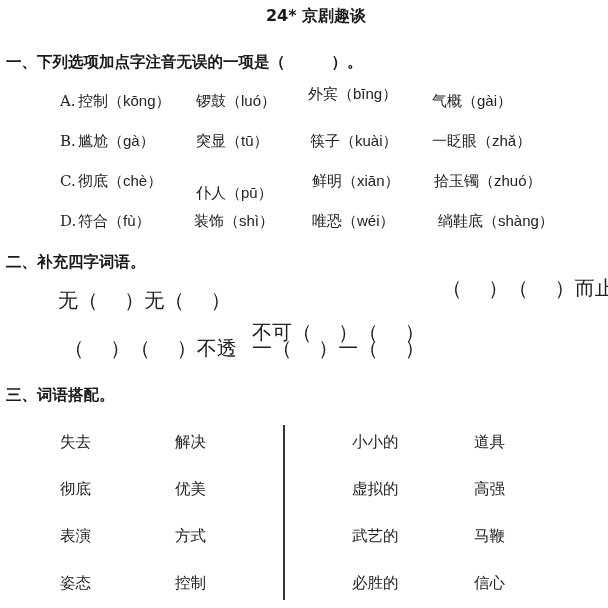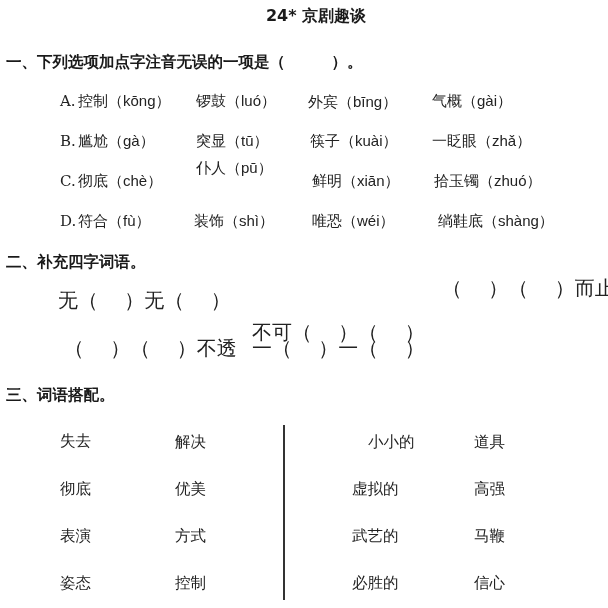--- a/index.html
+++ b/index.html
@@ -16,63 +16,63 @@
 </head>
 <body>
 
 <div class="abs title">24*  京剧趣谈</div>
 
 <div class="abs heading" style="top:50px;">一、下列选项加点字注音无误的一项是（　　　）。</div>
 
 <div class="abs opt" style="top:89px;left:60px;">A.</div>
 <div class="abs opt" style="top:89px;left:78px;"><span>控制</span><span class="py">（kōng）</span></div>
 <div class="abs opt" style="top:89px;left:196px;"><span>锣鼓</span><span class="py">（luó）</span></div>
-<div class="abs opt" style="top:90px;left:308px;"><span>外宾</span><span class="py">（bīng）</span></div>
+<div class="abs opt" style="top:82px;left:308px;"><span>外宾</span><span class="py">（bīng）</span></div>
 <div class="abs opt" style="top:89px;left:432px;"><span>气概</span><span class="py">（gài）</span></div>
 
 <div class="abs opt" style="top:129px;left:60px;">B.</div>
 <div class="abs opt" style="top:129px;left:78px;"><span>尴尬</span><span class="py">（gà）</span></div>
 <div class="abs opt" style="top:129px;left:196px;"><span>突显</span><span class="py">（tū）</span></div>
 <div class="abs opt" style="top:129px;left:310px;"><span>筷子</span><span class="py">（kuài）</span></div>
 <div class="abs opt" style="top:129px;left:432px;"><span>一眨眼</span><span class="py">（zhǎ）</span></div>
 
 <div class="abs opt" style="top:169px;left:60px;">C.</div>
 <div class="abs opt" style="top:169px;left:78px;"><span>彻底</span><span class="py">（chè）</span></div>
-<div class="abs opt" style="top:156px;left:196px;"><span>仆人</span><span class="py">（pū）</span></div>
+<div class="abs opt" style="top:181px;left:196px;"><span>仆人</span><span class="py">（pū）</span></div>
 <div class="abs opt" style="top:169px;left:312px;"><span>鲜明</span><span class="py">（xiān）</span></div>
 <div class="abs opt" style="top:169px;left:434px;"><span>拾玉镯</span><span class="py">（zhuó）</span></div>
 
 <div class="abs opt" style="top:209px;left:60px;">D.</div>
 <div class="abs opt" style="top:209px;left:78px;text-align:center;"><span>符合</span><span class="py">（fù）</span></div>
 <div class="abs opt" style="top:209px;left:194px;"><span>装饰</span><span class="py">（shì）</span></div>
 <div class="abs opt" style="top:209px;left:312px;"><span>唯恐</span><span class="py">（wéi）</span></div>
 <div class="abs opt" style="top:209px;left:438px;"><span>绱鞋底</span><span class="py">（shàng）</span></div>
 
 <div class="abs heading" style="top:250px;">二、补充四字词语。</div>
 <div class="abs fill" style="top:288px;left:58px;">无（　 ）无（　 ）</div>
 <div class="abs fill" style="top:288px;left:252px;margin-top:32px;">不可（　 ）（　 ）</div>
 <div class="abs fill" style="top:276px;left:442px;">（　 ）（　 ）而止</div>
 <div class="abs fill" style="top:336px;left:64px;">（　 ）（　 ）不透</div>
 <div class="abs fill" style="top:336px;left:252px;">一（　 ）一（　 ）</div>
 
 <div class="abs heading" style="top:383px;">三、词语搭配。</div>
 
-<div class="abs word" style="top:430px;left:60px;font-family:Liberation Mono, monospace;">失去</div>
+<div class="abs word" style="top:430px;left:60px;">失去</div>
 <div class="abs word" style="top:477px;left:60px;">彻底</div>
 <div class="abs word" style="top:524px;left:60px;">表演</div>
 <div class="abs word" style="top:571px;left:60px;">姿态</div>
 
 <div class="abs word" style="top:430px;left:175px;">解决</div>
 <div class="abs word" style="top:477px;left:175px;">优美</div>
 <div class="abs word" style="top:524px;left:175px;">方式</div>
 <div class="abs word" style="top:571px;left:175px;">控制</div>
 
 <div class="vline"></div>
 
-<div class="abs word" style="top:430px;left:352px;margin-left:16px;">小小的</div>
+<div class="abs word" style="top:430px;left:352px;">小小的</div>
 <div class="abs word" style="top:477px;left:352px;">虚拟的</div>
 <div class="abs word" style="top:524px;left:352px;">武艺的</div>
 <div class="abs word" style="top:571px;left:352px;">必胜的</div>
 
 <div class="abs word" style="top:430px;left:474px;">道具</div>
 <div class="abs word" style="top:477px;left:474px;">高强</div>
 <div class="abs word" style="top:524px;left:474px;">马鞭</div>
 <div class="abs word" style="top:571px;left:474px;font-family:Liberation Serif, serif;">信心</div>
 
 </body></html>

